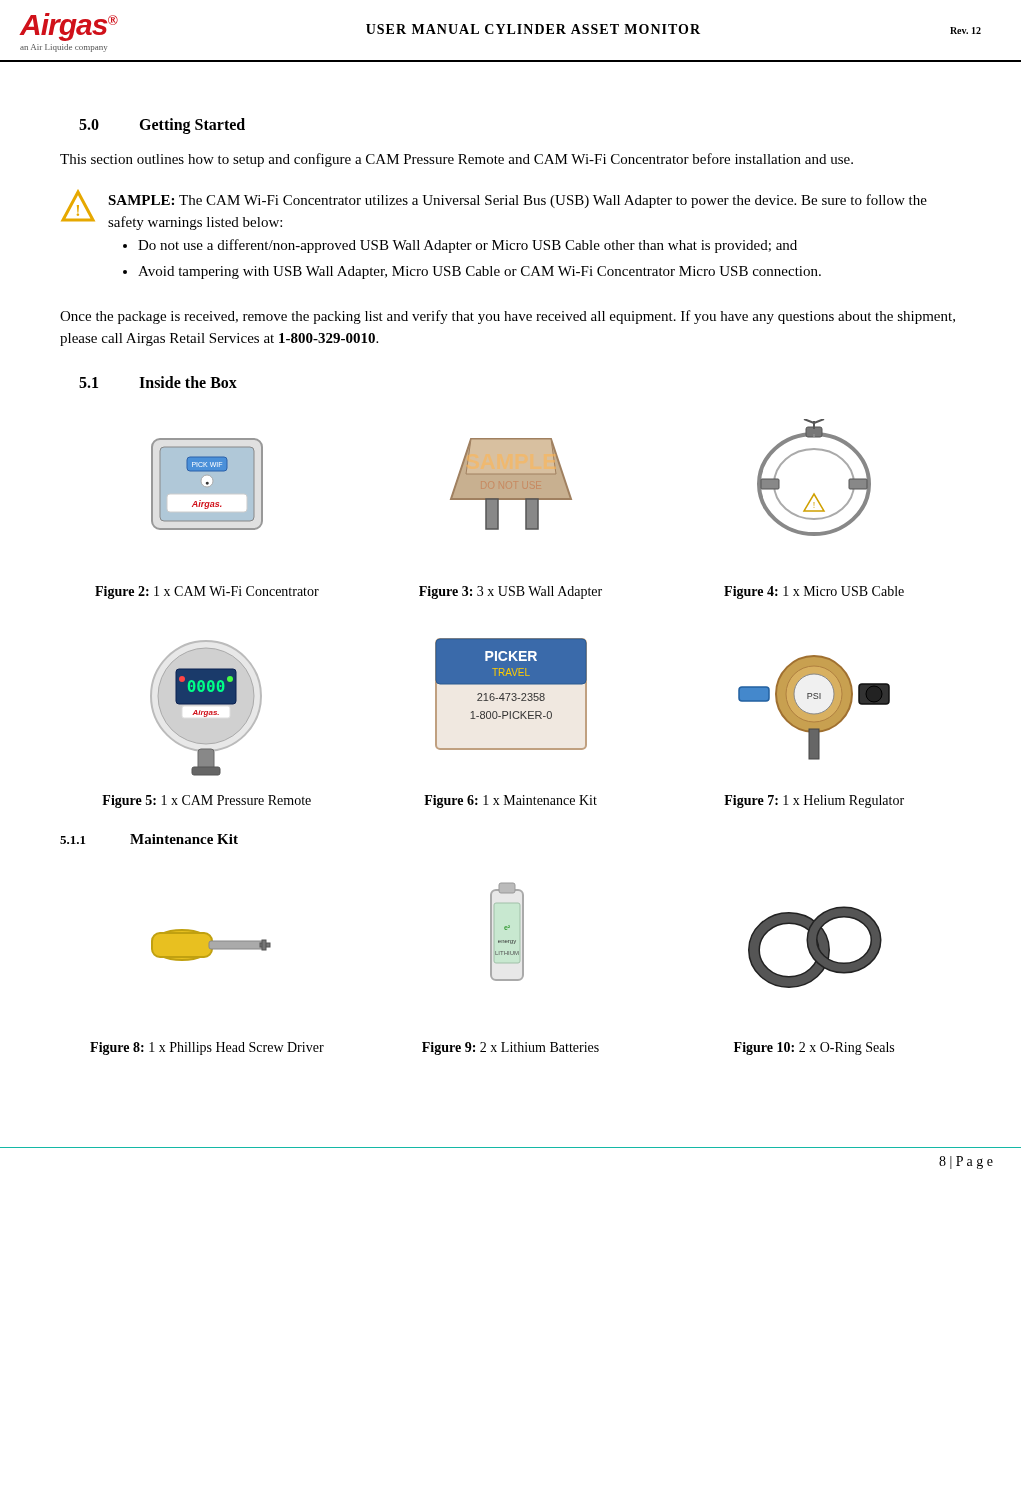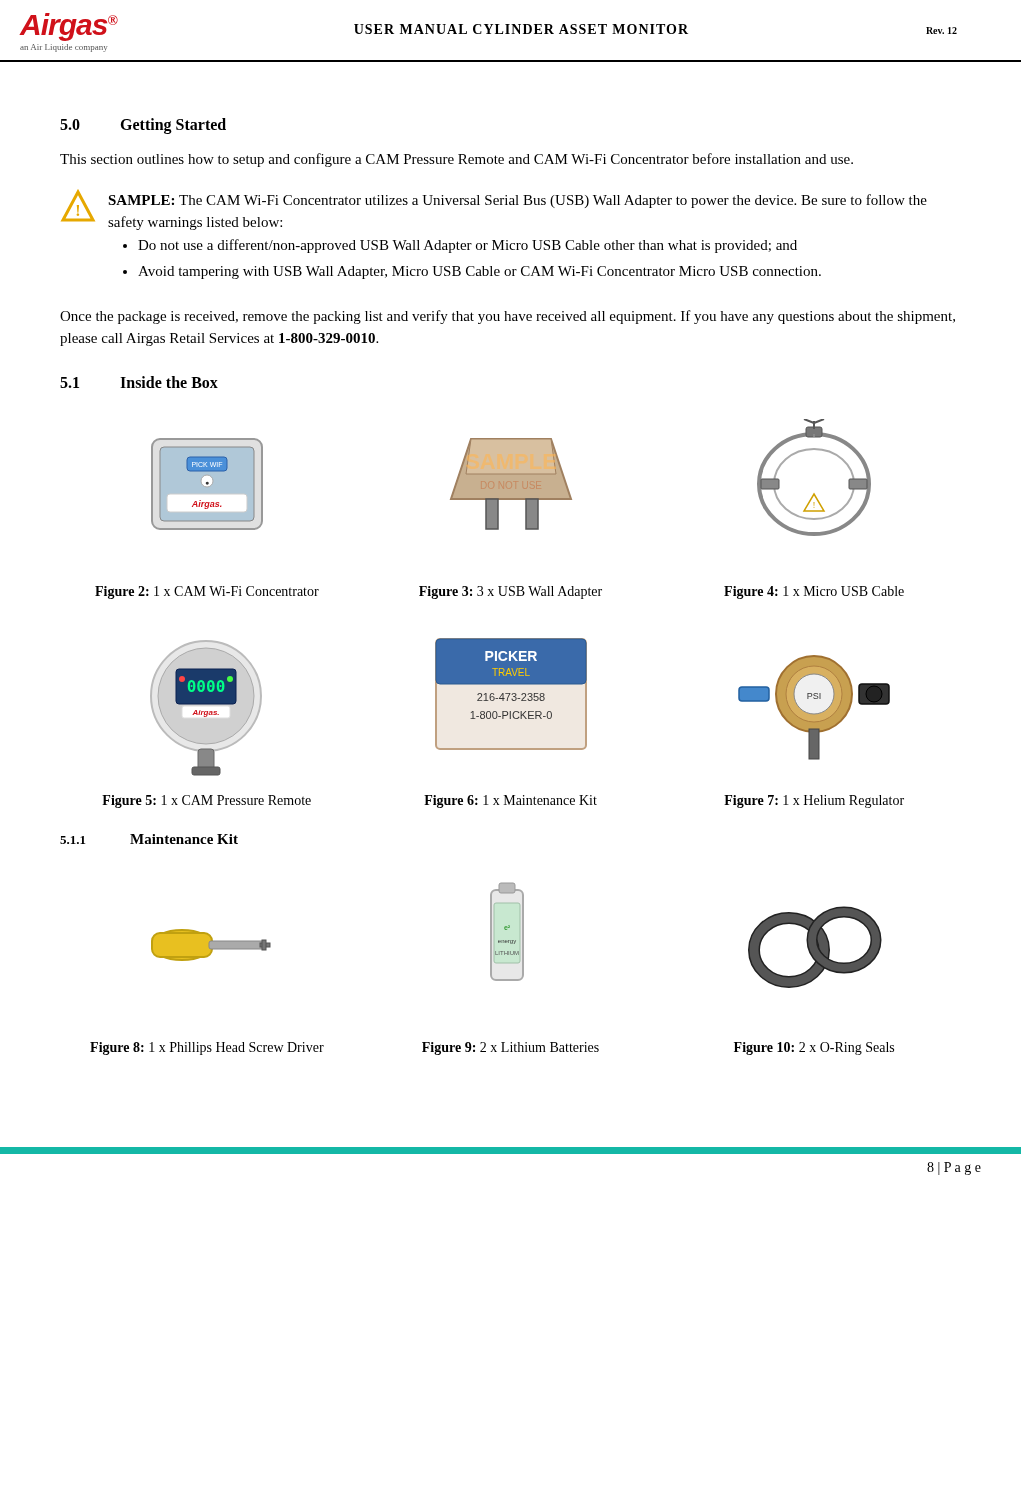--- a/index.html
+++ b/index.html
@@ -11,21 +11,21 @@
       width: 1021px;
       min-height: 1502px;
     }
 
     
     .header {
       display: flex;
       align-items: center;
       justify-content: space-between;
       border-bottom: 2px solid #000;
-      padding: 8px 64px 8px 20px;
+      padding: 8px 40px 8px 20px;
     }
     .header-logo {
       display: flex;
       flex-direction: column;
       align-items: flex-start;
     }
     .logo-airgas {
       font-size: 28px;
       font-weight: 900;
       color: #d0111a;
@@ -51,20 +51,21 @@
     .content {
       padding: 30px 60px 40px 60px;
     }
 
     
     .section-heading {
       display: flex;
       align-items: center;
       margin-bottom: 14px;
       margin-top: 24px;
+      margin-left: 19px;
     }
     .section-num {
       font-size: 16px;
       font-weight: bold;
       min-width: 60px;
     }
     .section-title {
       font-size: 16px;
       font-weight: bold;
     }
@@ -130,23 +131,23 @@
       font-size: 14px;
       line-height: 1.4;
       text-align: right;
     }
     .figure-caption strong {
       font-weight: bold;
     }
 
     
     .footer {
-      border-top: 7px solid #14b8a6;
+      border-top: 1px solid #14b8a6;
       text-align: right;
-      padding: 6px 40px;
+      padding: 6px 28px;
       font-size: 14px;
       position: relative;
       bottom: 0;
       margin-top: 40px;
     }
     .footer-text {
       font-size: 14px;
     }
 
     

